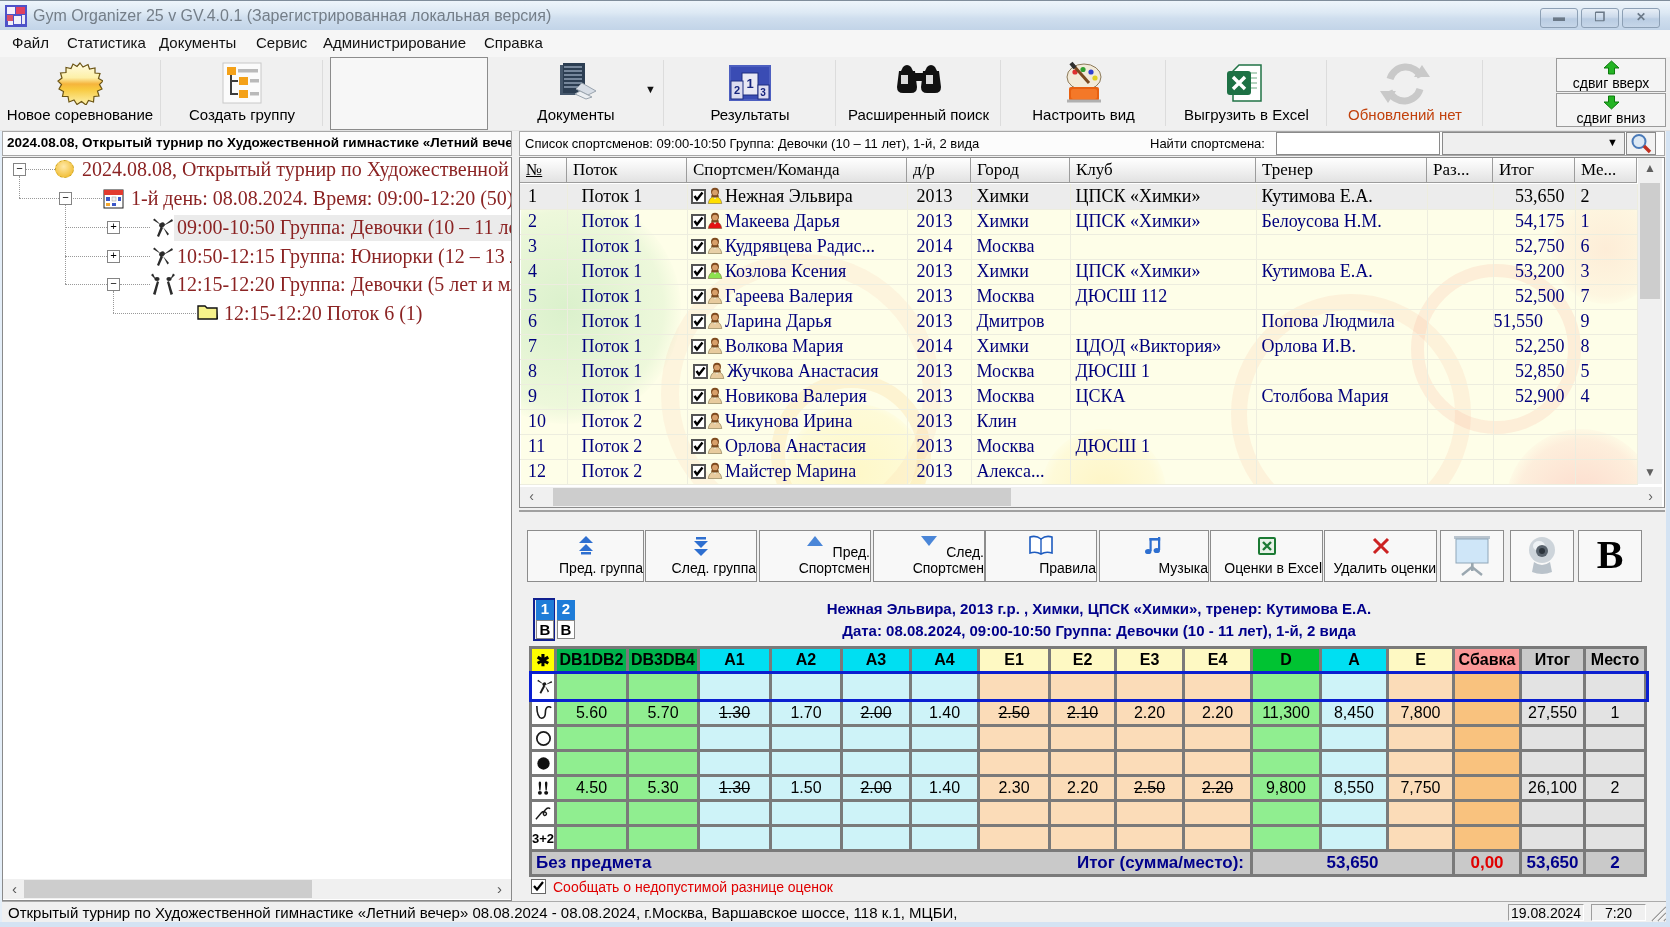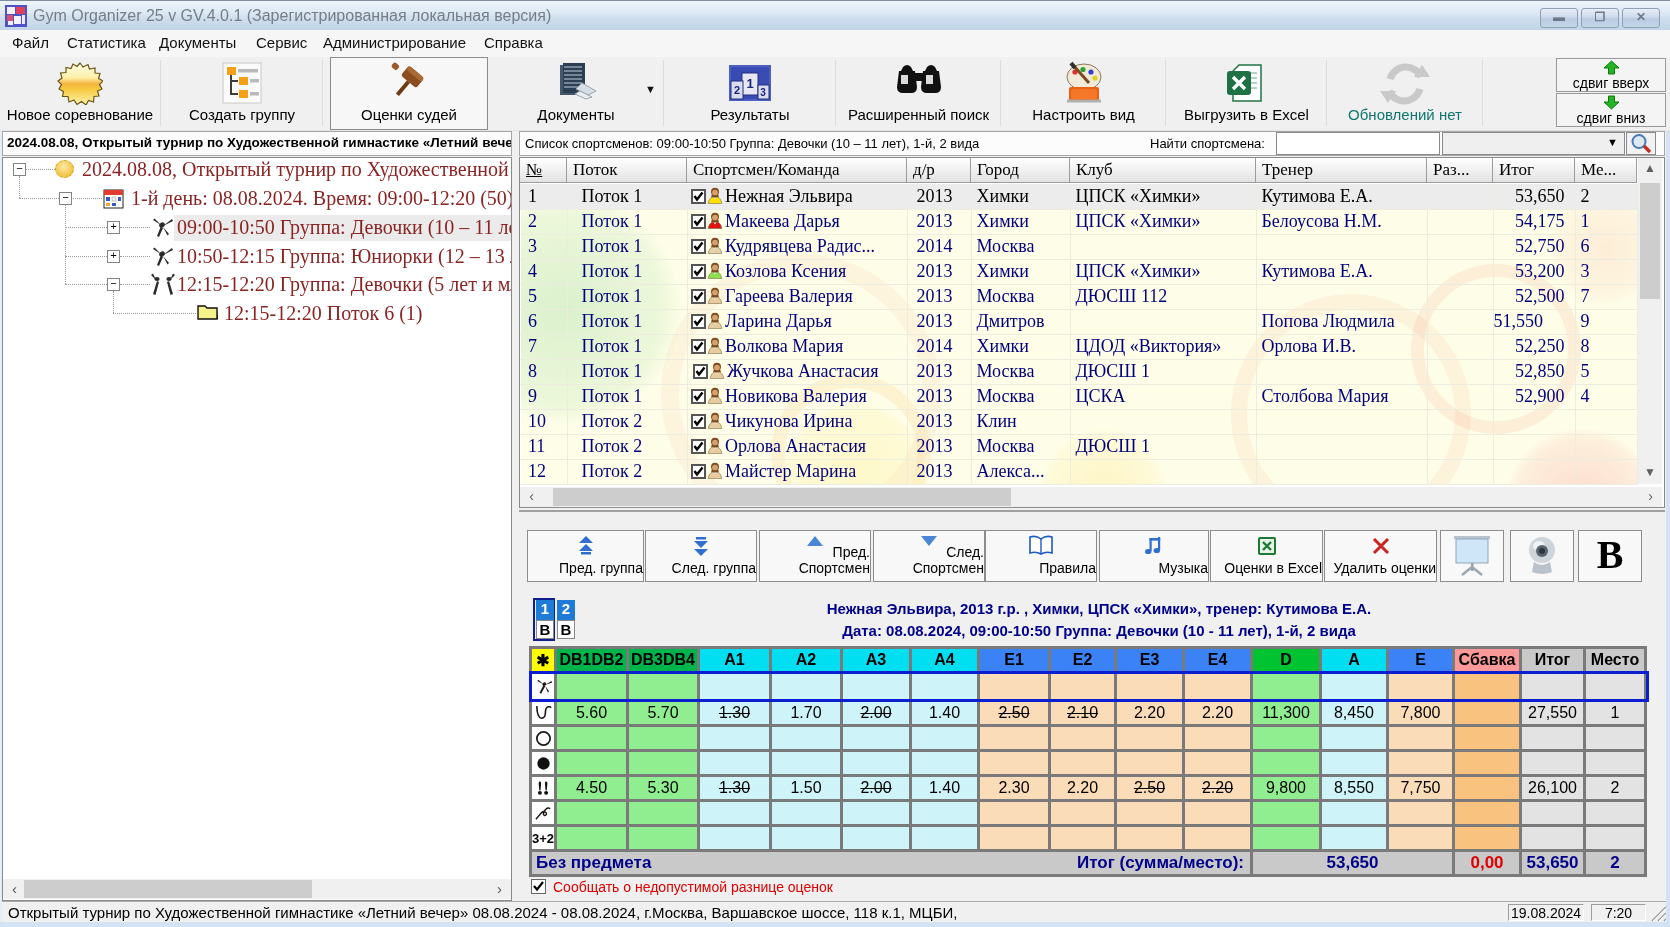--- a/index.html
+++ b/index.html
@@ -53,21 +53,21 @@
 
 #botpanel { left:519px; top:510px; width:1146px; height:391px; background:#f0f0f0; border-top:2px solid #a0a0a0;}
 .bbtn { position:absolute; top:18px; height:52px; background:#f8f8f8; border:1px solid #8c8c8c; text-align:center; }
 .bbl { position:absolute; bottom:5px; left:0; right:0; font-size:14px; color:#000; white-space:nowrap;text-align:right;}
 
 
 table.score { border-collapse:separate; border-spacing:3px; background:#7a7a7a; table-layout:fixed; }
 table.score td svg { display:block; margin:1px auto; }
 table.score td { text-align:center; font-size:16px; color:#000; overflow:hidden; white-space:nowrap; height:22px; padding:0;}
 .hd { font-weight:bold; color:#00008b; font-size:15px; }
-.grn { background:#00b44c; } .cyn { background:#00dff2; } .org { background:#3b82f6; }
+.grn { background:#00b44c; } .cyn { background:#00dff2; } .org { background:#fef9c3; }
 .pnk { background:#fb9898; } .gry { background:#c9c9c9; }
 .cg { background:#90ee90; } .cc { background:#cef3f8; } .co { background:#fbdcb8; }
 .cob { background:#f9c27e; } .cgy { background:#e3e3e3; } .cw { background:#ffffff; }
 .st { text-decoration:line-through; }
 
 #statusbar { left:0; top:901px; width:1670px; height:21px; background:#f0f0f0; border-top:1px solid #ababab; font-size:15px; color:#000; }
 #bottomstrip { left:0; top:922px; width:1670px; height:5px; background:#d4e3f3; }
 .scell { position:absolute; top:2px; height:17px; border:1px solid; border-color:#9d9d9d #fff #fff #9d9d9d; text-align:center; font-size:14px; }
 </style></head>
 <body>
@@ -140,33 +140,20 @@
         <rect x="17" y="8" width="20" height="3.5" fill="#b9b9b9"></rect>
         <path d="M10 14 L10 34 M10 20 L17 20 M10 33 L17 33" stroke="#3c3c3c" stroke-width="2" fill="none"></path>
         <rect x="18" y="16" width="9" height="8" fill="#f4a118"></rect>
         <rect x="29" y="18" width="9" height="3.5" fill="#b9b9b9"></rect>
         <rect x="18" y="29" width="9" height="8" fill="#f4a118"></rect>
         <rect x="29" y="31" width="9" height="3.5" fill="#b9b9b9"></rect>
       </svg>
         </div>
       <div class="tlabel">Создать группу</div>
     </div>
-    <div class="tbtn" style="left:330px;width:158px">
-      <div class="ticon">
-          <svg width="50" height="46" viewBox="0 0 50 46">
-        <g transform="rotate(40 25 20)">
-          <rect x="15" y="8" width="20" height="13" rx="3" fill="#8a4d20"></rect>
-          <rect x="15" y="8" width="20" height="5" rx="2.5" fill="#a96a35"></rect>
-          <rect x="23" y="21" width="4" height="17" fill="#6d3a14"></rect>
-        </g>
-        <rect x="8" y="2" width="7" height="6" rx="2" fill="#9c5b28" transform="rotate(40 11 5)"></rect>
-      </svg>
-        </div>
-      <div class="tlabel">Оценки судей</div>
-    </div>
     <div class="tbtn" style="left:490px;width:172px">
       <div class="ticon">
           <svg width="48" height="44" viewBox="0 0 48 44">
         <rect x="8" y="4" width="22" height="30" fill="#45576b"></rect>
         <rect x="11" y="2" width="22" height="30" fill="#2c3e52"></rect>
         <path d="M12 6 L30 6 M12 10 L30 10 M12 14 L30 14 M12 18 L30 18 M12 22 L30 22 M12 26 L30 26" stroke="#8ea0b4" stroke-width="1.4"></path>
         <path d="M30 22 L44 30 L36 34 L24 28 Z" fill="#d8dee6" stroke="#9aa4ae"></path>
         <path d="M28 30 L40 36 L34 38 L23 33 Z" fill="#eceff2" stroke="#9aa4ae"></path>
       </svg>
         </div>
@@ -234,21 +221,21 @@
     </div>
     <div class="tbtn" style="left:1328px;width:154px">
       <div class="ticon">
           <svg width="50" height="46" viewBox="0 0 50 46">
         <path d="M10 18 A 16.5 16.5 0 0 1 41 16" fill="none" stroke="#c9c9c9" stroke-width="7"></path>
         <path d="M40 28 A 16.5 16.5 0 0 1 9 30" fill="none" stroke="#c9c9c9" stroke-width="7"></path>
         <path d="M34 16 L50 16 L42 4 Z" fill="#c9c9c9"></path>
         <path d="M16 30 L0 30 L8 42 Z" fill="#c9c9c9"></path>
       </svg>
         </div>
-      <div class="tlabel" style="color:#0f766e">Обновлений нет</div>
+      <div class="tlabel" style="color:#c2410c">Обновлений нет</div>
     </div>
     <div class="shiftbtn" style="top:1px">
       <svg width="17" height="15" viewBox="0 0 17 15" style="margin-top:1px">
           <path d="M8.5 1 L16 8 L11.5 8 L11.5 14 L5.5 14 L5.5 8 L1 8 Z" fill="#25b425" stroke="#0e7a0e"></path>
         </svg>
       <div style="margin-top:-3px">сдвиг вверх</div></div>
     <div class="shiftbtn" style="top:36px">
       <svg width="17" height="15" viewBox="0 0 17 15" style="margin-top:1px">
           <path d="M8.5 14 L16 7 L11.5 7 L11.5 1 L5.5 1 L5.5 7 L1 7 Z" fill="#25b425" stroke="#0e7a0e"></path>
         </svg>

